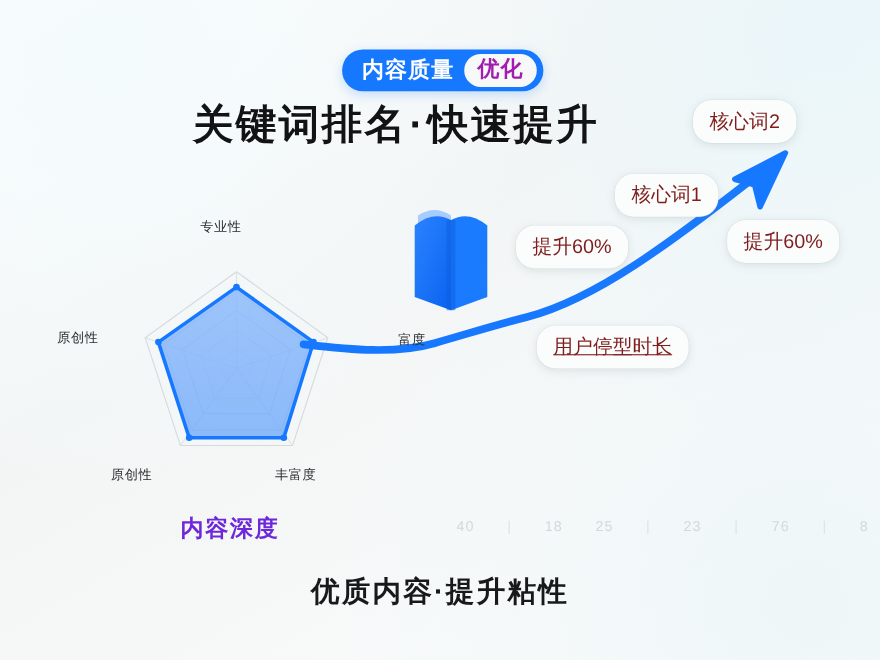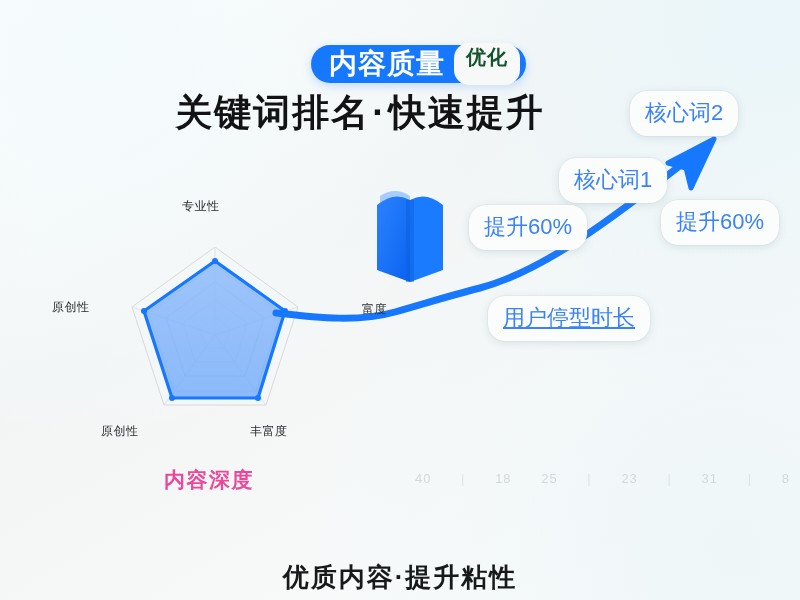--- a/index.html
+++ b/index.html
@@ -17,50 +17,50 @@
 
   
   .badge {
     position:absolute; left:311px; top:45px;
     height:38px; display:flex; align-items:center;
     background:#1677ff; border-radius:19px;
     padding:0 6px 0 18px;
     box-shadow:0 3px 10px rgba(22,119,255,.22);
   }
   .badge-main {
-    color:#ffffff; font-size:28px; font-weight:700;
+    color:#ffffff; font-size:20px; font-weight:700;
     letter-spacing:1px; line-height:1; padding-right:9px;
   }
   .badge-sub {
-    background:#f7f9f8; color:#14532d;
+    background:#f7f9f8; color:#a21caf;
     font-size:20px; font-weight:700; letter-spacing:1px;
-    border-radius:15px; padding:4px 12px 18px; line-height:1;
+    border-radius:15px; padding:4px 12px 6px; line-height:1;
   }
 
   
   .title {
     position:absolute; left:0; top:88px; width:720px;
     text-align:center; color:#111315;
     font-size:37px; font-weight:800; letter-spacing:2px;
     text-shadow:0 1px 0 rgba(255,255,255,.6);
   }
   .title .dot { margin:0 2px; }
 
   
   .tagline {
     position:absolute; left:0; top:520px; width:800px;
     text-align:center; color:#17191b;
-    font-size:26px; font-weight:800; letter-spacing:2px;margin-top:40px;
+    font-size:26px; font-weight:800; letter-spacing:2px;
   }
 
   
   .pill {
     position:absolute; display:flex; align-items:center; justify-content:center;
     background:#fbfcfc; border-radius:17px;
-    color:#3b82f6; font-size:22px; font-weight:500;
+    color:#7f1d1d; font-size:18px; font-weight:500;
     box-shadow:0 2px 9px rgba(90,110,120,.16), 0 0 0 .5px rgba(200,210,215,.35);
     white-space:nowrap; padding:7px 15px 8px;
   }
   #pill-kw2   { left:630px; top:91px; }
   #pill-kw1   { left:559px; top:158px; }
   #pill-up-l  { left:469px; top:205px; }
   #pill-up-r  { left:661px; top:200px; }
   #pill-dwell { left:488px; top:296px;text-decoration:underline; }
 
   
@@ -70,21 +70,21 @@
   }
   #rl-top   { left:182px; top:198px; }
   #rl-right { left:317px; top:301px;margin-left:45px; }
   #rl-br    { left:250px; top:423px; }
   #rl-bl    { left:101px; top:423px; }
   #rl-left  { left:52px;  top:299px; }
 
   
   .depth {
     position:absolute; left:164px; top:466px;
-    color:#ec4899; font-size:21px; font-weight:700; letter-spacing:1.5px;
+    color:#6d28d9; font-size:21px; font-weight:700; letter-spacing:1.5px;
   }
 
   
   .ruler {
     position:absolute; left:415px; top:466px; width:375px; height:20px;
     display:flex; align-items:flex-end; justify-content:space-between;
     color:#cdd4d7; font-size:13px; letter-spacing:1px;
     user-select:none;
   }
   .ruler span { opacity:.85; }
@@ -179,20 +179,20 @@
   <div class="depth">内容深度</div>
 
   <div class="ruler">
     <span>40</span>
     <span class="tick">|</span>
     <span>18</span>
     <span>25</span>
     <span class="tick">|</span>
     <span>23</span>
     <span class="tick">|</span>
-    <span>31</span>
+    <span>76</span>
     <span class="tick">|</span>
     <span>8</span>
   </div>
 
   <div class="tagline">优质内容·提升粘性</div>
 
 </div>
 
 </body></html>

